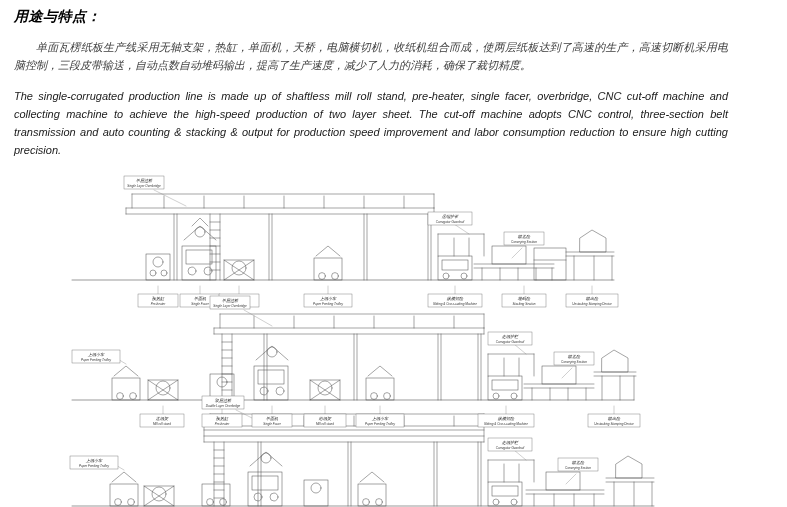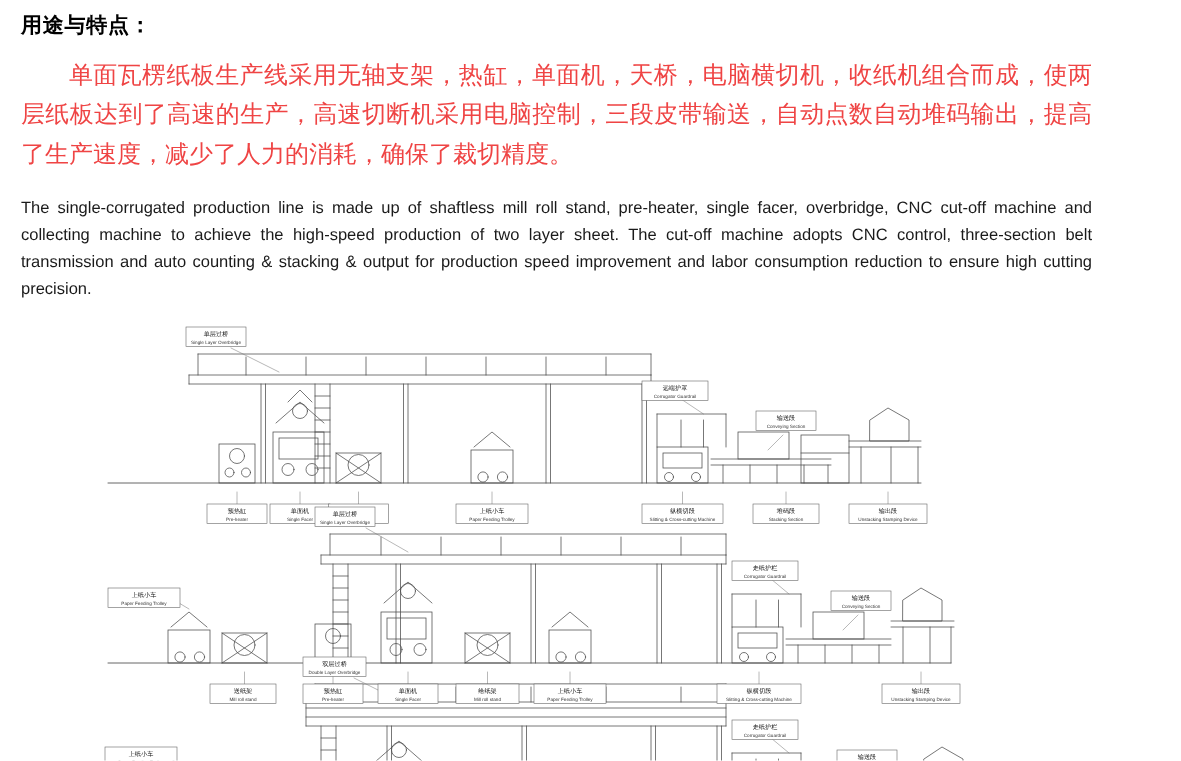--- a/index.html
+++ b/index.html
@@ -13,36 +13,37 @@
     font-family: "Liberation Sans", sans-serif;
     color: #231f20;
     overflow: hidden;
   }
   .page {
     position: relative;
     width: 742px;
     height: 507px;
     box-sizing: border-box;
     padding: 8px 14px 0 14px;
+    font-style: italic;
   }
   .heading {
     font-size: 14px;
     font-weight: bold;
     color: #000;
     letter-spacing: 0.5px;
     margin: 0 0 4px 0;
   }
   .cn-para {
-    font-size: 16px;
+    font-size: 11px;
     line-height: 1.65;
     text-align: justify;
     text-justify: inter-ideograph;
     margin: 12px 0 14px 0;
     text-indent: 2em;
-    color: #ef4444;
+    color: #404040;
   }
   .en-para {
     font-size: 11px;
     line-height: 1.62;
     text-align: justify;
     margin: 0 0 8px 0;
     color: #1a1a1a;
   }
   .diagram-wrap {
     position: relative;

